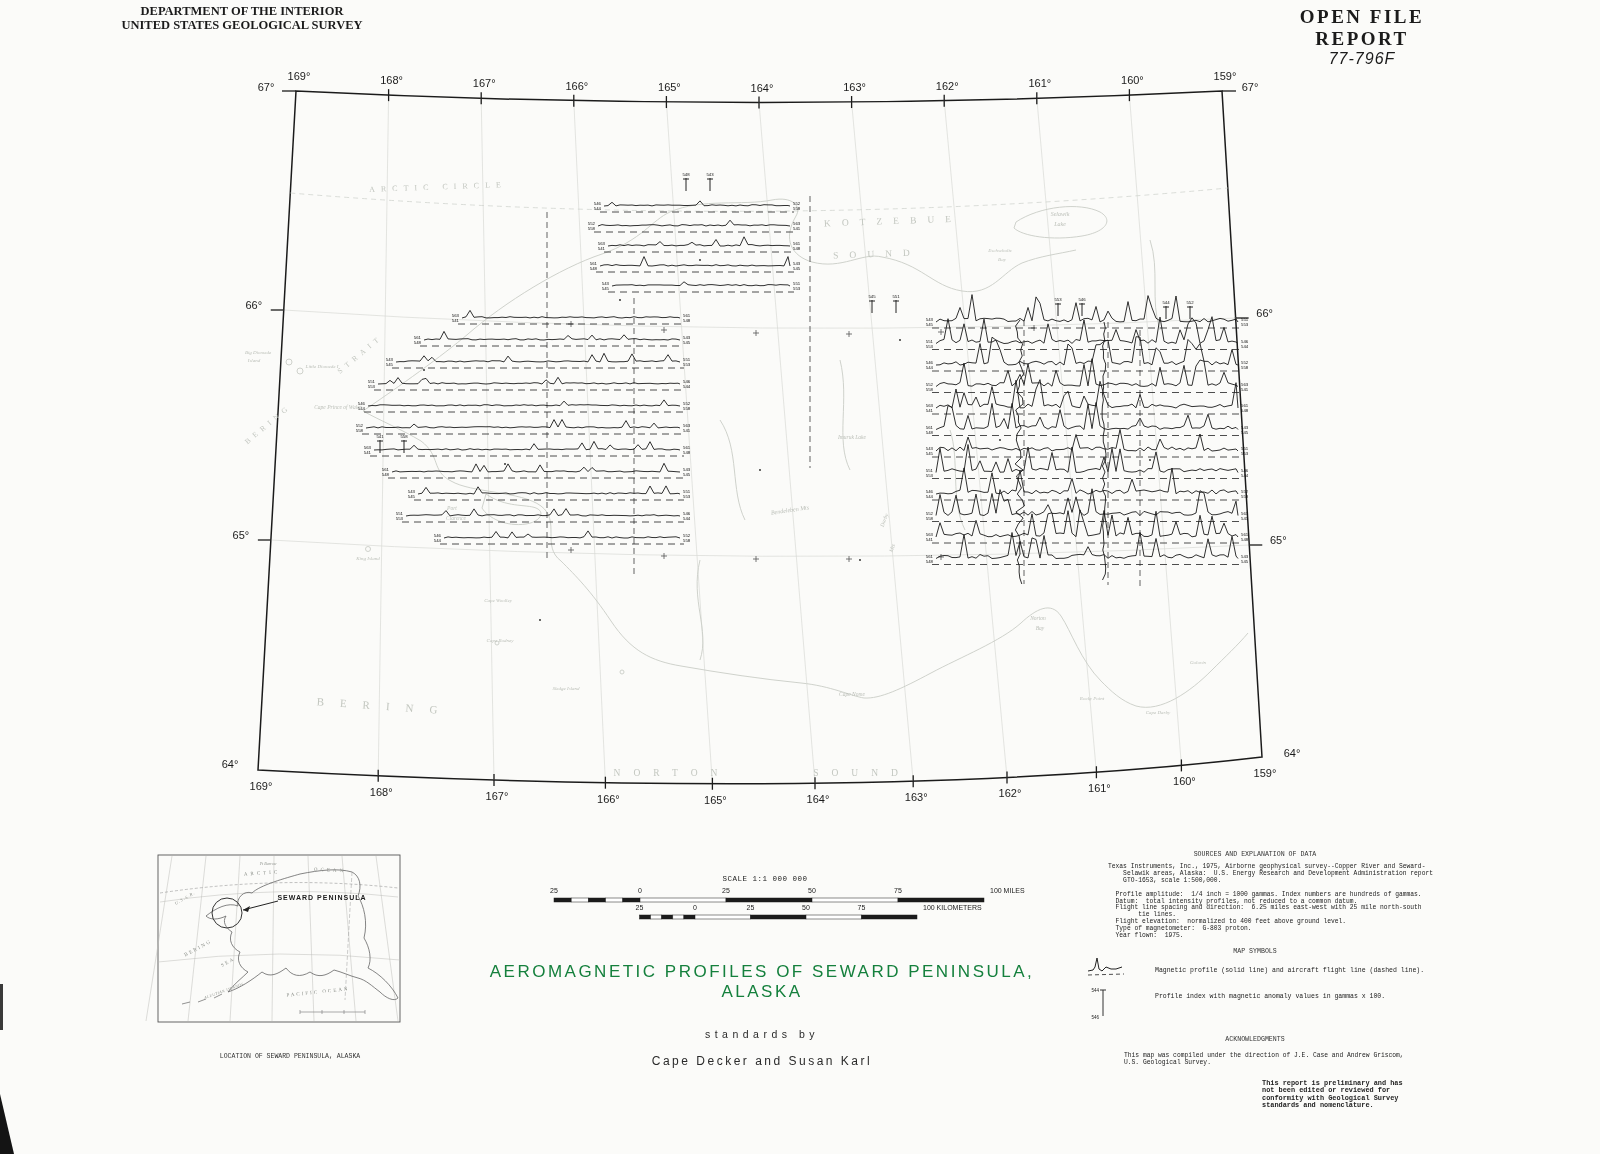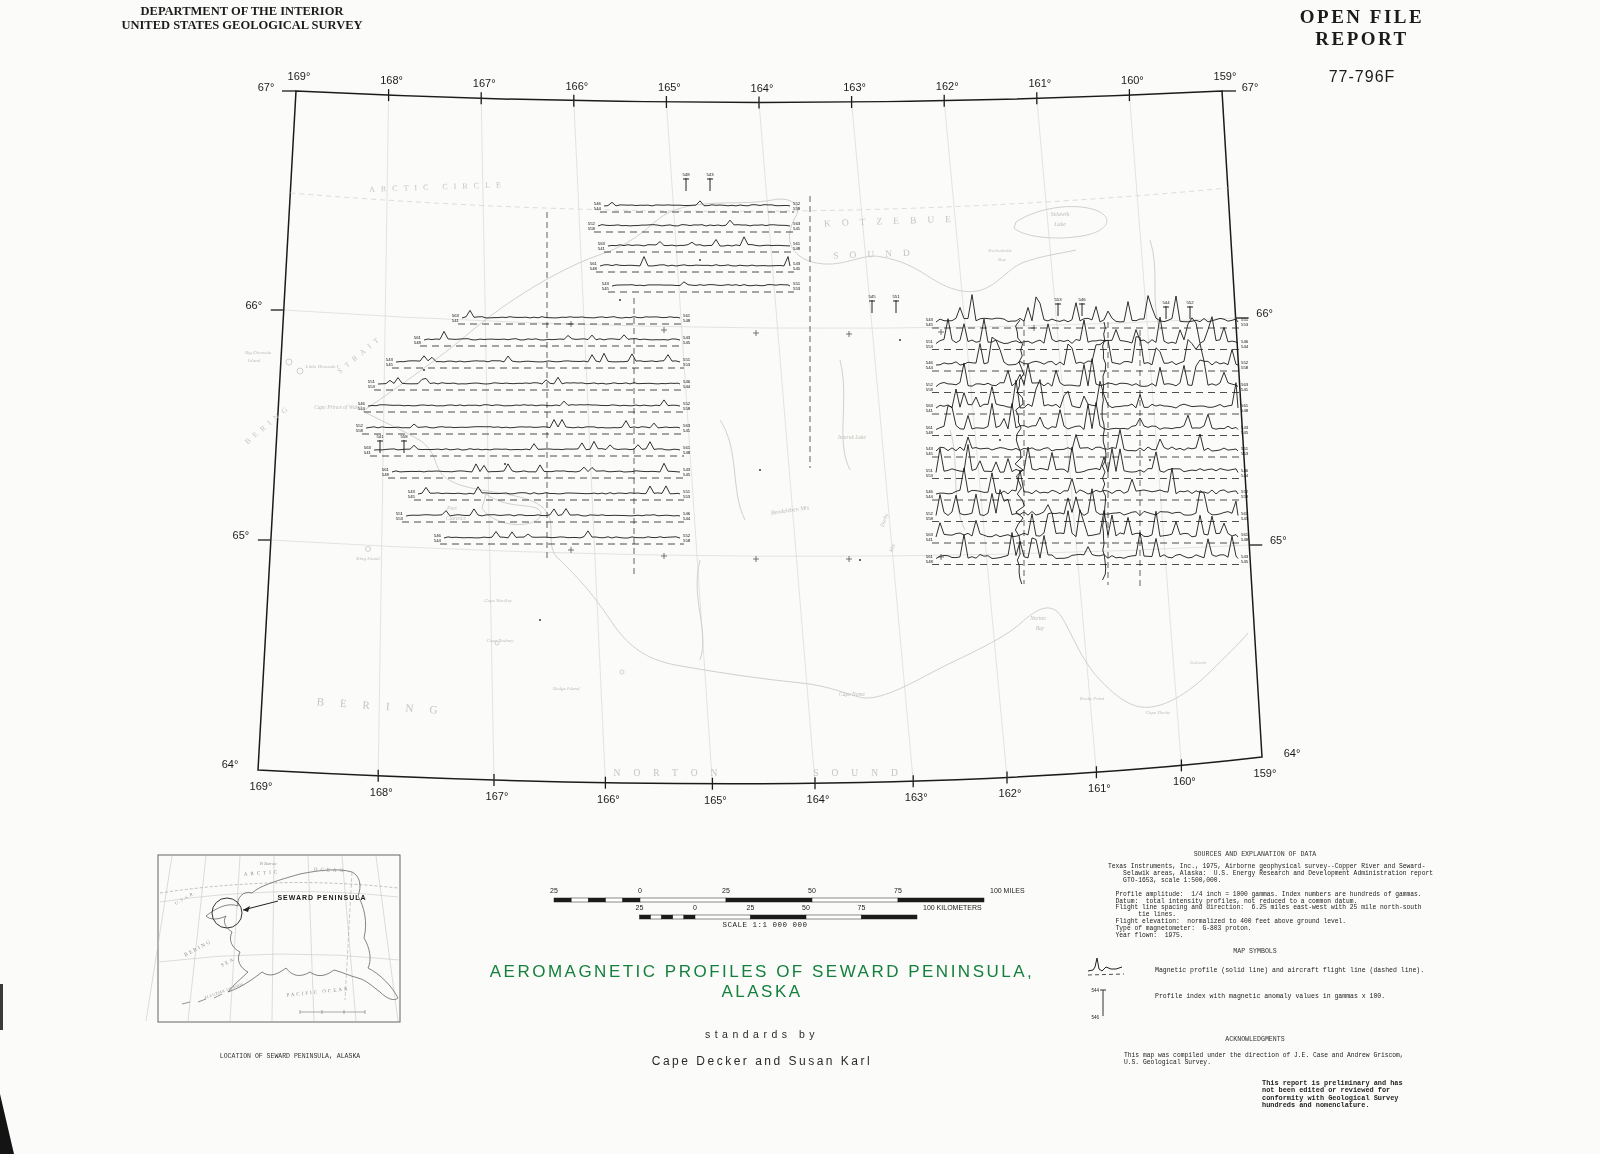--- a/index.html
+++ b/index.html
@@ -9,25 +9,25 @@
   .pre{white-space:pre;}
   .mono{font-family:"Liberation Mono","DejaVu Sans Mono",monospace;}
   .serif{font-family:"Liberation Serif","DejaVu Serif",serif;}
   #gfx{position:absolute;left:0;top:0;z-index:2;}
   #labels{position:absolute;left:0;top:0;width:1600px;height:1154px;z-index:3;pointer-events:none;}
   .maplabel{position:absolute;transform:translate(-50%,-50%);white-space:nowrap;}
   .txtblock{z-index:4;}
   #hdr-left{left:116px;top:5px;width:252px;text-align:center;font-weight:bold;font-size:12.5px;line-height:13.5px;}
   #hdr-right{left:1272px;top:6px;width:180px;text-align:center;}
   #hdr-right .l1{font-weight:bold;font-size:19px;letter-spacing:2.5px;}
-  #hdr-right .l2{font-size:16px;letter-spacing:1px;margin-top:18px;font-family:"Liberation Sans",sans-serif;}
+  #hdr-right .l2{font-size:16px;letter-spacing:1px;margin-top:0;font-family:"Liberation Sans",sans-serif;font-style:italic;}
   #watermark{left:250px;top:928px;font-size:150px;font-weight:bold;letter-spacing:4px;
              color:rgba(148,148,140,0.17);white-space:nowrap;z-index:5;pointer-events:none;
              font-family:"Liberation Serif","DejaVu Serif",serif;}
-  #scale-title{left:650px;top:875px;width:230px;text-align:center;font-size:7.5px;letter-spacing:0.5px;margin-top:46px;}
+  #scale-title{left:650px;top:875px;width:230px;text-align:center;font-size:7.5px;letter-spacing:0.5px;}
   #title-block{left:462px;top:962px;width:600px;text-align:center;}
   #map-title{font-size:17px;letter-spacing:2.5px;color:#15803d;}
   #compiled-by{font-size:10.5px;letter-spacing:4.5px;margin-top:26px;color:#2a2a2a;}
   #authors{font-size:12px;letter-spacing:2.5px;margin-top:14px;color:#2a2a2a;}
   #year{font-size:15px;letter-spacing:2px;margin-top:20px;}
   #inset-caption{left:178px;top:1053px;width:224px;text-align:center;font-size:6.5px;color:#333;}
   #base-note{left:124px;top:1088px;font-size:9.5px;line-height:13px;color:#222;}
   #sources-h{left:1090px;top:851px;width:330px;text-align:center;font-size:6.6px;color:#333;}
   #sources-b{left:1108px;top:864px;font-size:6.3px;line-height:6.9px;color:#222;}
   #symbols-h{left:1090px;top:948px;width:330px;text-align:center;font-size:6.6px;color:#333;}
@@ -505,15 +505,15 @@
   <div id="sym1-label" class="abs mono txtblock">Magnetic profile (solid line) and aircraft flight line (dashed line).</div>
   <div id="sym2-label" class="abs mono txtblock">Profile index with magnetic anomaly values in gammas x 100.</div>
 
   <div id="ack-h" class="abs mono txtblock">ACKNOWLEDGMENTS</div>
   <div id="ack-b" class="abs mono pre txtblock">This map was compiled under the direction of J.E. Case and Andrew Griscom,
 U.S. Geological Survey.</div>
 
   <div id="disclaimer" class="abs mono pre txtblock">This report is preliminary and has
 not been edited or reviewed for
 conformity with Geological Survey
-hundreds and nomenclature.</div>
+standards and nomenclature.</div>
 
 </div>
 
 </body></html>

